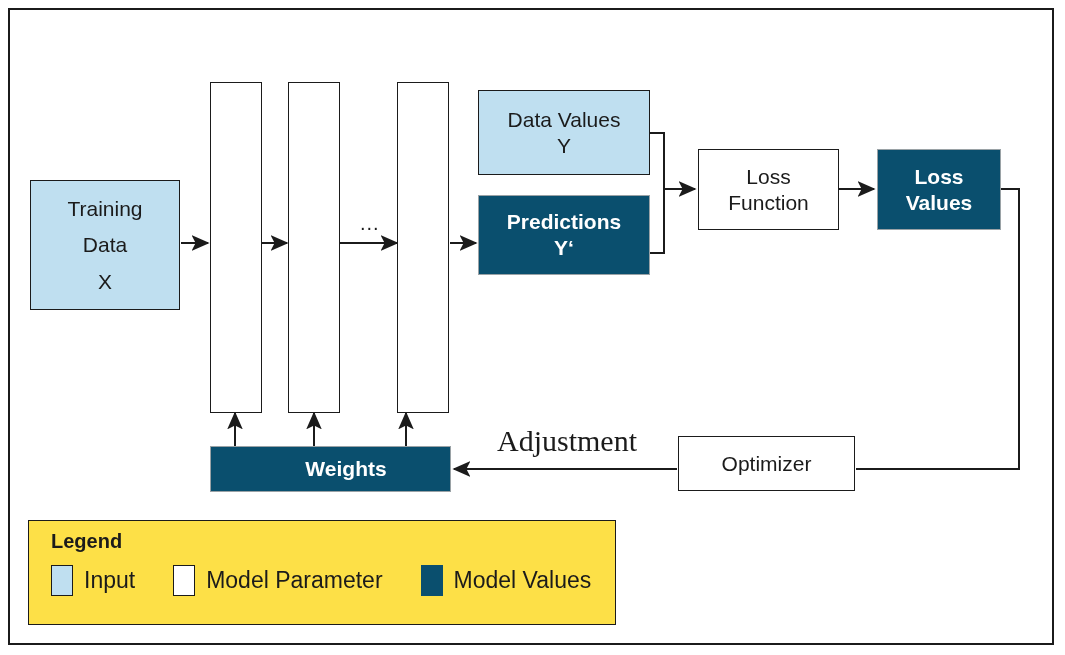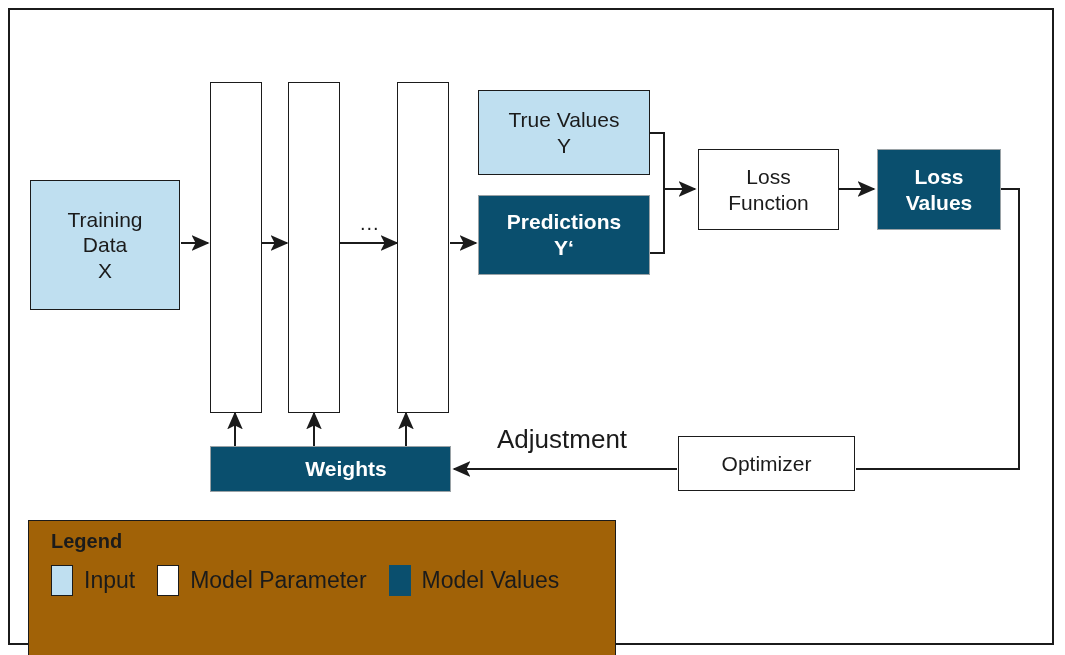--- a/index.html
+++ b/index.html
@@ -53,38 +53,38 @@
     background:#ffffff;
     border:1.5px solid #1b1b1b;
     box-sizing:border-box;
   }
   .plaintext{
     position:absolute;
     color:#1b1b1b;
     white-space:pre;
   }
   #nn-title{font-size:22px;}
-  #adjustment-label{font-size:26px;}
+  #adjustment-label{font-size:30px;font-family:Liberation Serif, serif;}
   #ellipsis{font-size:20px;letter-spacing:1px;color:#1b1b1b;}
   
   #legend{
     position:absolute;
     left:28px;top:520px;
-    width:588px;height:136px;
-    background:#a16207;
+    width:588px;height:105px;
+    background:#fde047;
     border:1.5px solid #1b1b1b;
     box-sizing:border-box;
   }
   #legend-title{
     position:absolute;left:22px;top:9px;
     font-size:20px;font-weight:700;color:#1b1b1b;white-space:pre;
   }
   #legend-items{
     position:absolute;left:22px;top:44px;
-    display:flex;align-items:center;gap:0px;
+    display:flex;align-items:center;gap:16px;
   }
   .leg-item{display:flex;align-items:center;margin-right:22px;}
   .leg-swatch{
     width:22px;height:31px;
     box-sizing:border-box;
     border:1.5px solid #1b1b1b;
     margin-right:11px;
     flex:0 0 auto;
   }
   .leg-swatch.input{background:#bfdff0;}
@@ -138,28 +138,28 @@
     </g>
   </svg>
 
 
   <div class="layerbar" style="left:210px;top:82px;width:52px;height:331px;"></div>
   <div class="layerbar" style="left:288px;top:82px;width:52px;height:331px;"></div>
   <div class="layerbar" style="left:397px;top:82px;width:52px;height:331px;"></div>
 
   <div class="plaintext" id="ellipsis" style="left:360px;top:212px;">...</div>
 
-  <div class="box b-input" style="left:30px;top:180px;width:150px;height:130px;">
+  <div class="box b-input" style="left:30px;top:180px;width:150px;height:130px;gap:11px;">
     <span class="ln">Training</span>
     <span class="ln">Data</span>
     <span class="ln">X</span>
   </div>
 
   <div class="box b-input" style="left:478px;top:90px;width:172px;height:85px;">
-    <span class="ln">True Values</span>
+    <span class="ln">Data Values</span>
     <span class="ln">Y</span>
   </div>
 
   <div class="box b-result" style="left:478px;top:195px;width:172px;height:80px;">
     <span class="ln">Predictions</span>
     <span class="ln">Y‘</span>
   </div>
 
   <div class="box b-param" style="left:698px;top:149px;width:141px;height:81px;">
     <span class="ln">Loss</span>

